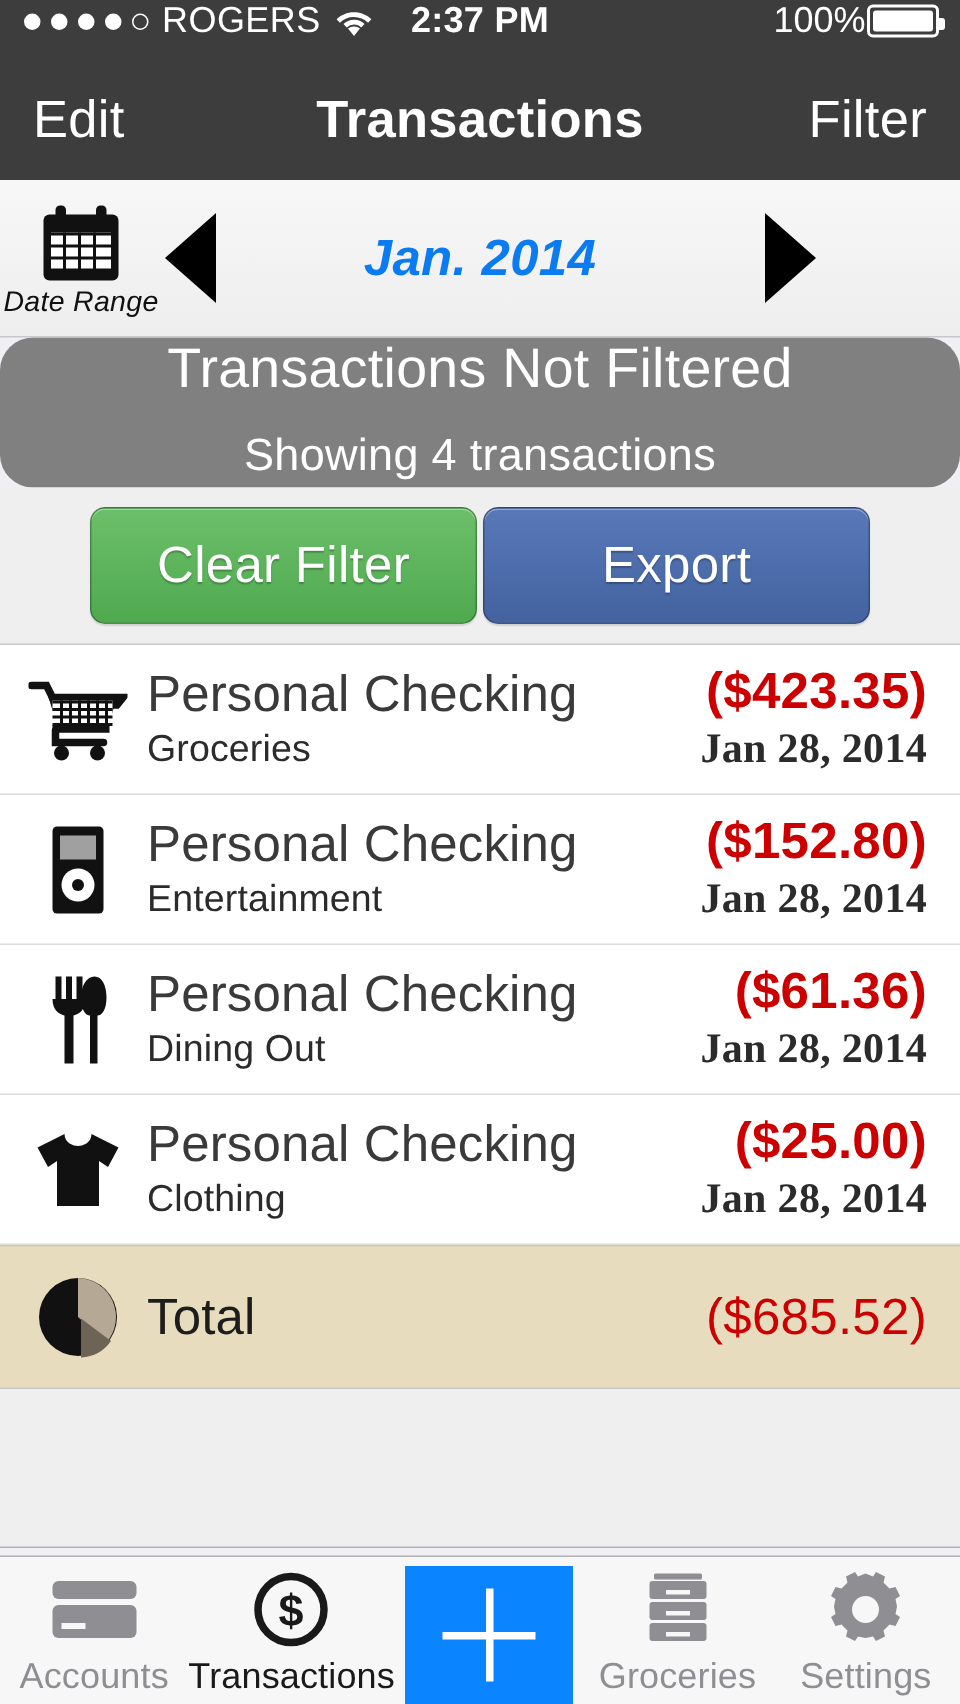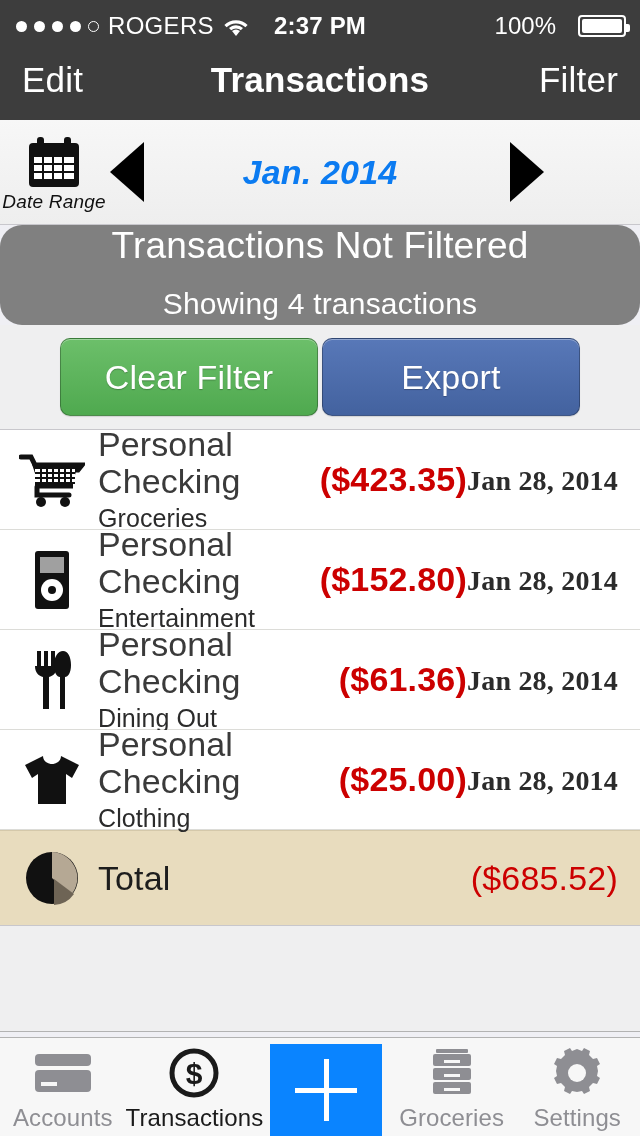--- a/index.html
+++ b/index.html
@@ -8,35 +8,35 @@
     font-family: "Liberation Sans", sans-serif;
     background:#efeff4;
     overflow:hidden;
     -webkit-font-smoothing:antialiased;
   }
   #phone { position:relative; width:640px; height:1136px; background:#efeff4; }
 
   
   .statusbar {
     height:40px; background:#3d3d3d; color:#fff;
-    display:flex; align-items:flex-end; position:relative;
+    display:flex; align-items:flex-start; position:relative;
   }
   .sb-left { display:flex; align-items:center; gap:9px; padding-left:16px; }
   .dots { display:flex; align-items:center; gap:7px; }
   .dot { width:11px; height:11px; border-radius:50%; background:#fff; }
   .dot.hollow { background:transparent; border:1.6px solid #fff; }
   .carrier { font-size:24px; letter-spacing:.3px; }
   .wifi { width:26px; height:20px; position:relative; display:inline-block; }
   .wifi svg { position:absolute; top:2px; left:0; }
   .sb-time {
     position:absolute; left:0; right:0; text-align:center;
     font-size:24px; font-weight:bold; letter-spacing:.2px;
   }
   .sb-right {
-    position:absolute; right:14px; display:flex; align-items:center; gap:22px;
+    position:absolute; right:14px; display:flex; align-items:center; gap:1px;
   }
   .batt-pct { font-size:24px; }
   .batt { width:48px; height:22px; border:2px solid #fff; border-radius:4px; position:relative; }
   .batt:after {
     content:""; position:absolute; right:-6px; top:7px;
     width:4px; height:8px; background:#fff; border-radius:0 2px 2px 0;
   }
   .batt-fill { position:absolute; top:2px; left:2px; bottom:2px; width:40px; background:#fff; border-radius:2px; }
 
   
@@ -109,21 +109,21 @@
     height:100px; background:#fff; border-bottom:1px solid #dcdcd8;
     display:flex; align-items:center; padding:0 22px 0 14px; position:relative;
   }
   .row-icon {
     width:76px; min-width:76px; height:62px;
     display:flex; align-items:center; justify-content:center;
   }
   .row-text { flex:1; display:flex; flex-direction:column; justify-content:center; margin-left:8px; }
   .row-account { font-size:34px; color:#3a3a3a; line-height:1.08; letter-spacing:.1px; }
   .row-category { font-size:25px; color:#2b2b2b; margin-top:4px; letter-spacing:.1px; }
-  .row-right { text-align:right; display:flex; justify-content:center; }
+  .row-right { text-align:right; display:flex; flex-direction:column; justify-content:center; }
   .row-amount { font-size:34px; font-weight:bold; color:#cc0000; line-height:1.1; letter-spacing:.2px; }
   .row-date { font-size:28px; font-weight:bold; color:#2b2b2b; margin-top:4px; letter-spacing:.2px;font-family:Liberation Serif, serif; }
 
   .total-row {
     height:96px; background:#e8dcbe; border-top:1px solid #d4c8aa; border-bottom:1px solid #c8c7cc;
     display:flex; align-items:center; padding:0 22px 0 14px;
   }
   .total-label { flex:1; font-size:34px; color:#1d1d1d; margin-left:8px; letter-spacing:.1px; }
   .total-amount { font-size:34px; color:#cc0000; letter-spacing:.2px; }
 

